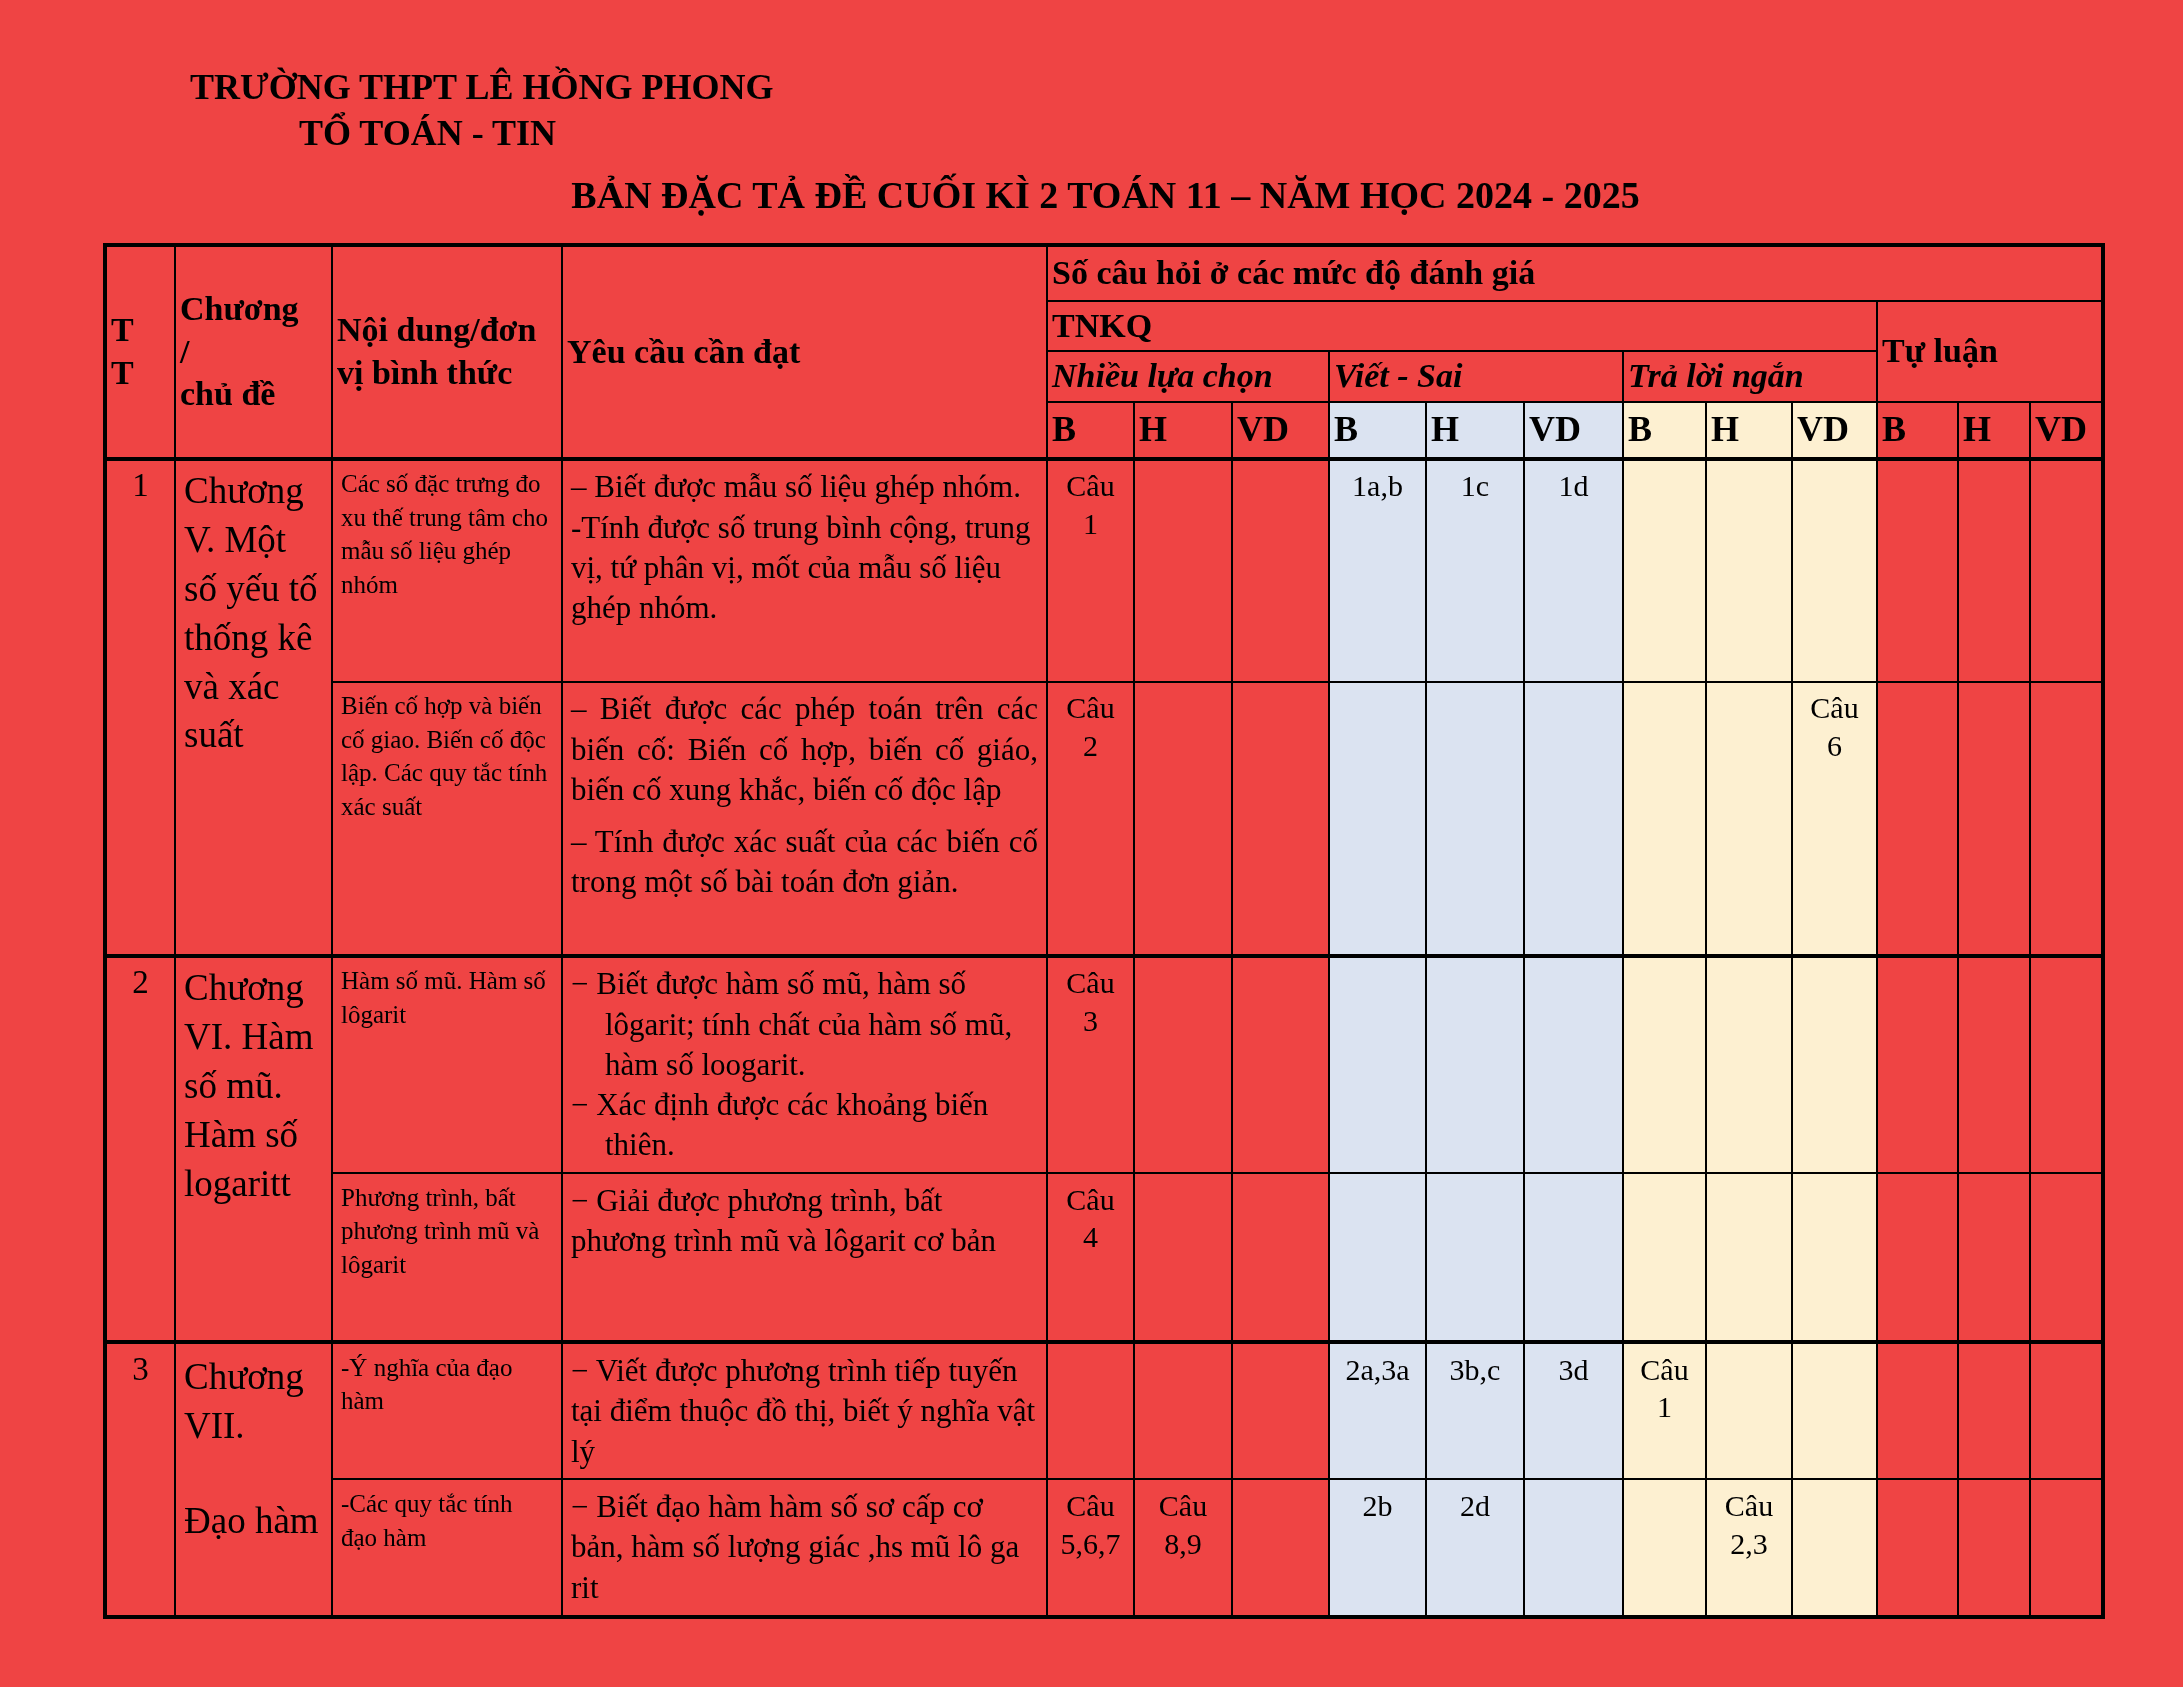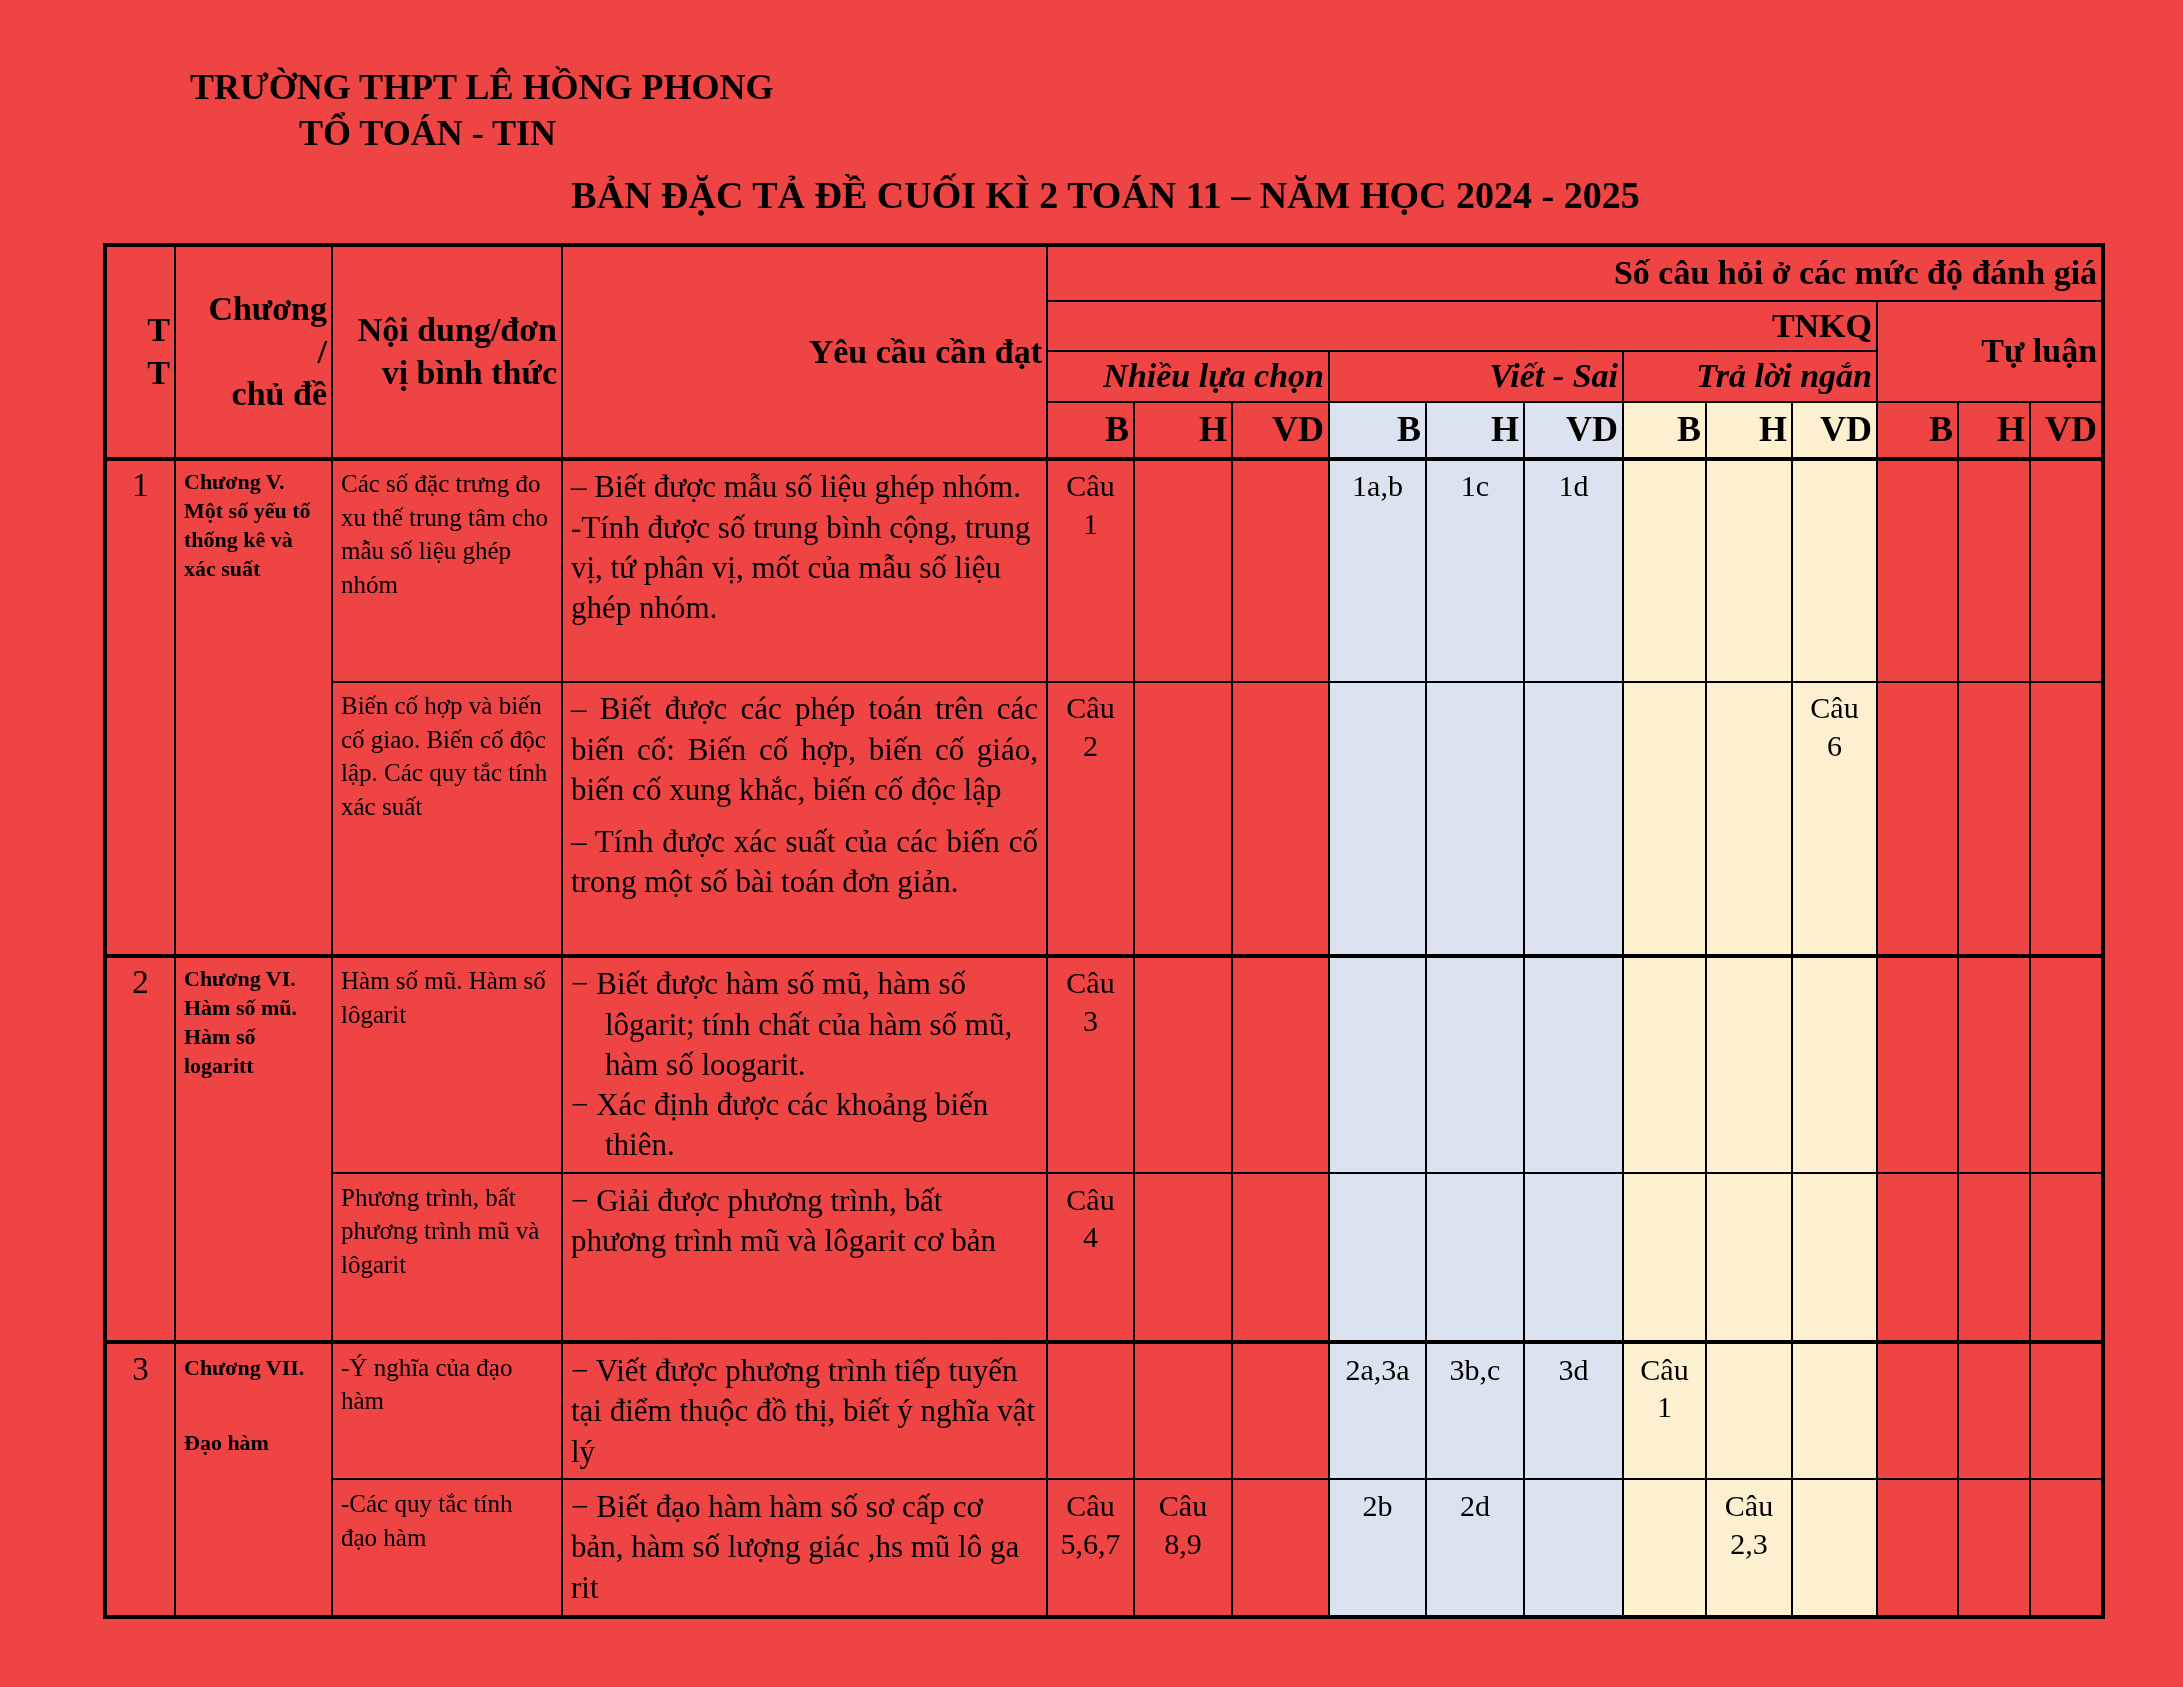--- a/index.html
+++ b/index.html
@@ -26,33 +26,33 @@
     position:absolute; left:103px; top:243px;
     width:1999px;
     border-collapse:collapse; table-layout:fixed;
     border:4px solid #000;
   }
   .spec th, .spec td {
     border:2px solid #000;
     overflow:hidden;
   }
   .spec th {
-    vertical-align:middle; text-align:right;
+    vertical-align:middle; text-align:left;
     font-weight:bold; font-size:34px; line-height:1.25;
     padding:2.6px 4px;
   }
   .spec td { vertical-align:top; padding:6.6px 8px; }
   .pre { white-space:pre-line; }
   .it  { font-style:italic; font-weight:normal; }
   .levels th { font-size:36px; border-bottom:4px solid #000; }
   tr.major td { border-top:4px solid #000; }
   .blue   { background:var(--ds-bg,#dbe3f1); }
   .yellow { background:var(--tln-bg,#fdf0d1); }
   .tt      { text-align:center; font-size:33px; padding-top:10.6px; }
-  .chuong  { font-weight:bold; font-size:22px; line-height:1.32; }
+  .chuong  { font-weight:normal; font-size:37px; line-height:1.32; }
   .noidung { font-size:25px; line-height:1.34; }
   .yeucau  { font-size:31px; line-height:1.3; padding:8px 10.6px; }
   .q       { font-size:30px; line-height:1.25; text-align:center; padding-top:9.3px; white-space:pre-line; }
   .para { margin:0; }
   .hang { padding-left:34px; text-indent:-34px; }
   .gap-sm { margin-top:12px; }
   .gap-lg { }
   .justify .para { text-align:justify; }
   .ch3-top { text-align:left; margin-top:2px; }
   .ch3-bottom { margin-top:46px; }

